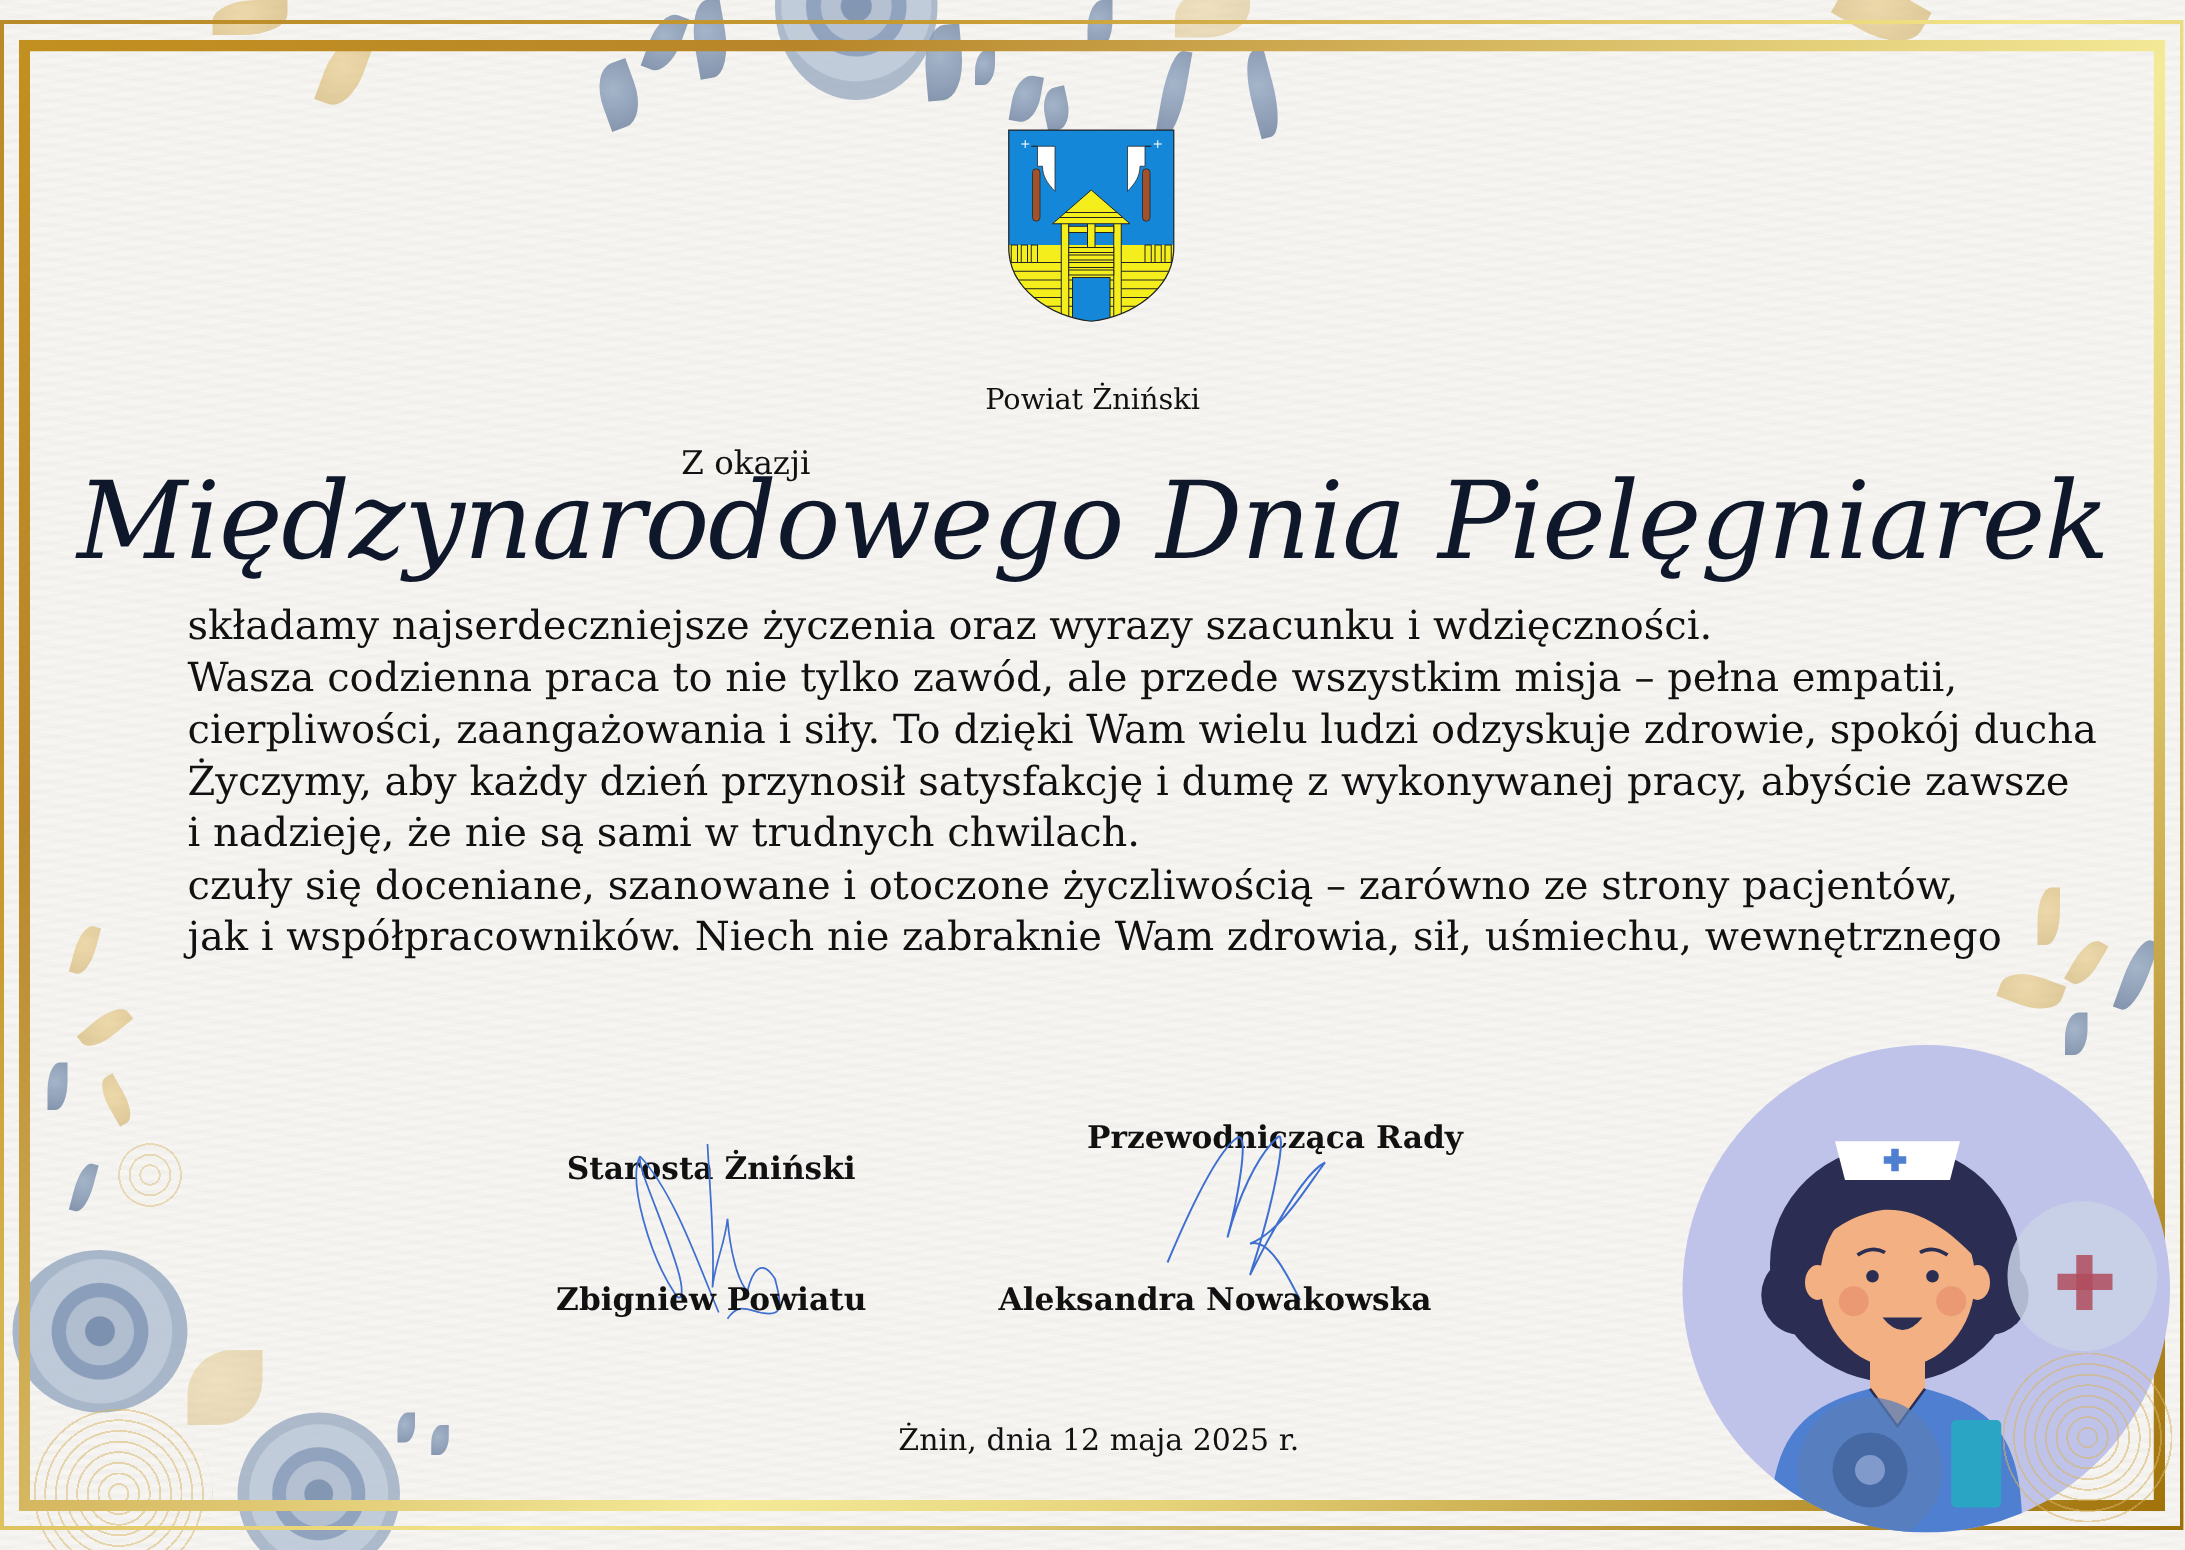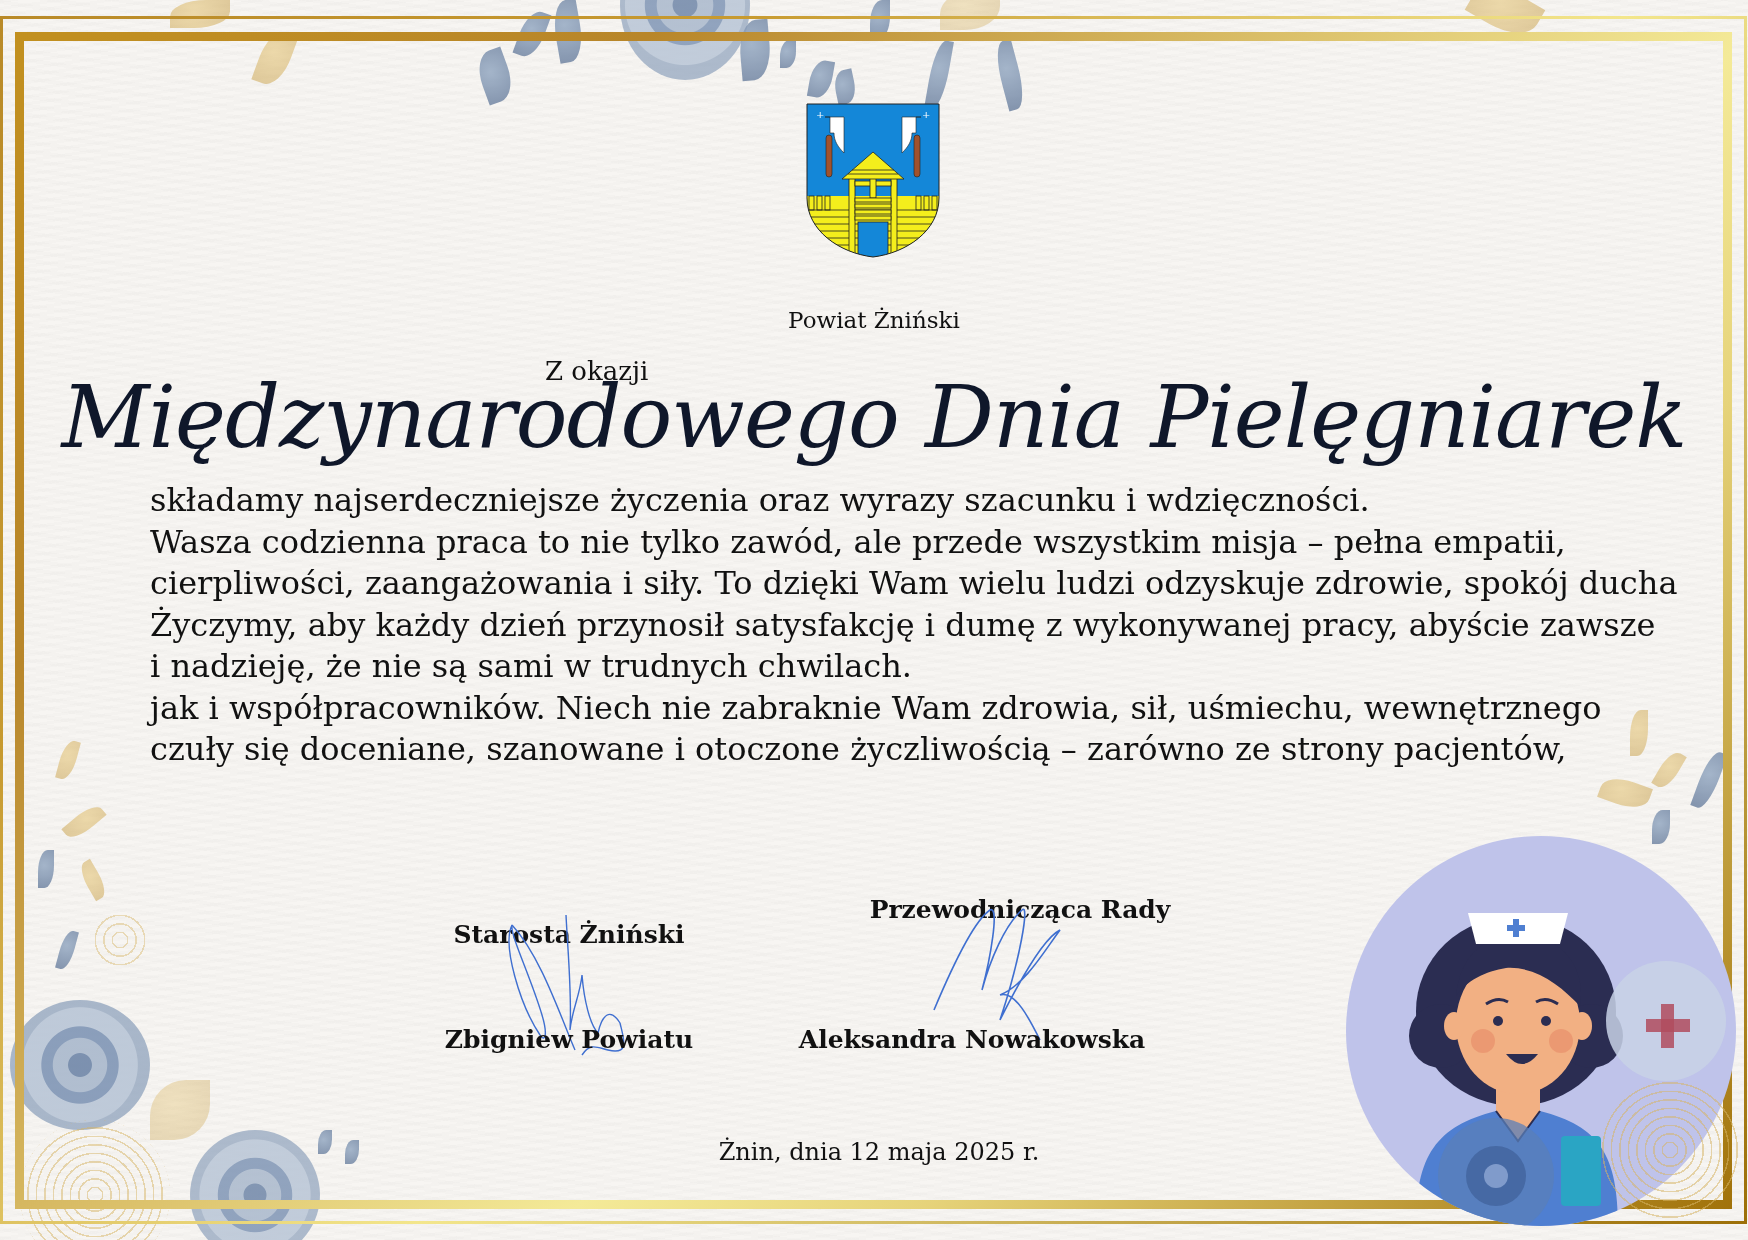--- a/index.html
+++ b/index.html
@@ -182,22 +182,22 @@
 
 <div class="z-okazji">Z okazji</div>
 <div class="title">Międzynarodowego Dnia Pielęgniarek</div>
 
 <div class="body-text">
   <div>składamy najserdeczniejsze życzenia oraz wyrazy szacunku i wdzięczności.</div>
   <div>Wasza codzienna praca to nie tylko zawód, ale przede wszystkim misja – pełna empatii,</div>
   <div>cierpliwości, zaangażowania i siły. To dzięki Wam wielu ludzi odzyskuje zdrowie, spokój ducha</div>
   <div>Życzymy, aby każdy dzień przynosił satysfakcję i dumę z wykonywanej pracy, abyście zawsze</div>
   <div>i nadzieję, że nie są sami w trudnych chwilach.</div>
+  <div>czuły się doceniane, szanowane i otoczone życzliwością – zarówno ze strony pacjentów,</div>
   <div>jak i współpracowników. Niech nie zabraknie Wam zdrowia, sił, uśmiechu, wewnętrznego</div>
-  <div>czuły się doceniane, szanowane i otoczone życzliwością – zarówno ze strony pacjentów,</div>
 </div>
 
 <div class="sig sig-left-title">Starosta Żniński</div>
 <svg class="signature" style="left:500px;top:915px;" width="140" height="150" viewBox="0 0 140 150">
   <path d="M12 10 C2 30 20 90 40 120 C45 128 48 120 42 100 C30 60 10 20 12 10 Z" fill="none" stroke="#3f6fd0" stroke-width="1.4"></path>
   <path d="M12 10 C40 40 60 100 75 135" fill="none" stroke="#3f6fd0" stroke-width="1.4"></path>
   <path d="M66 0 C68 40 72 80 70 115 C72 95 80 80 82 60 C84 85 90 110 98 118 C102 100 110 92 120 108 C124 125 130 140 108 135 C96 132 90 128 82 140" fill="none" stroke="#3f6fd0" stroke-width="1.4"></path>
 </svg>
 <div class="sig sig-left-name">Zbigniew Powiatu</div>
 

